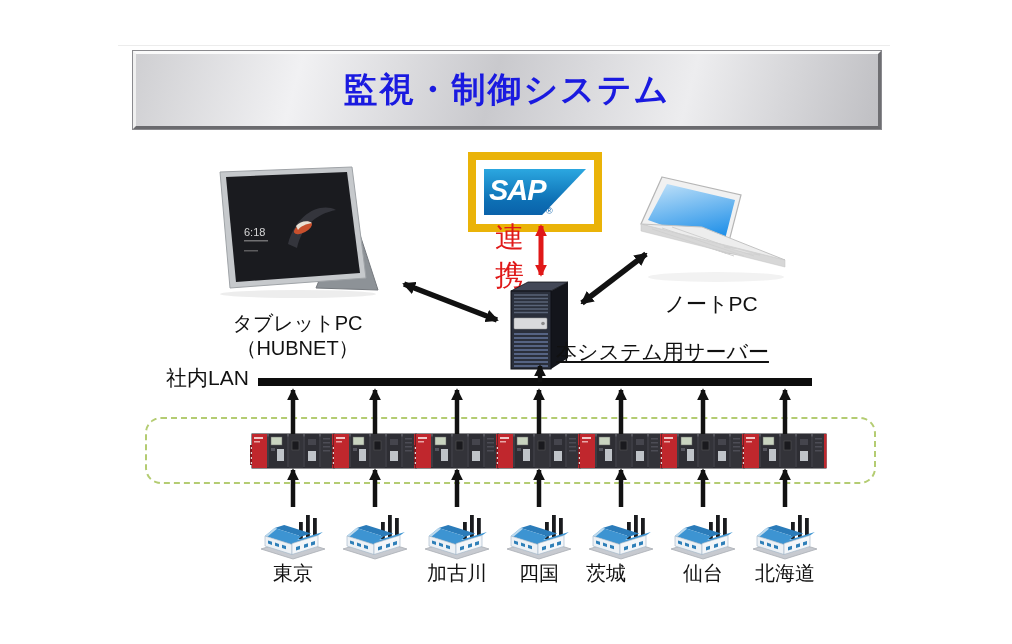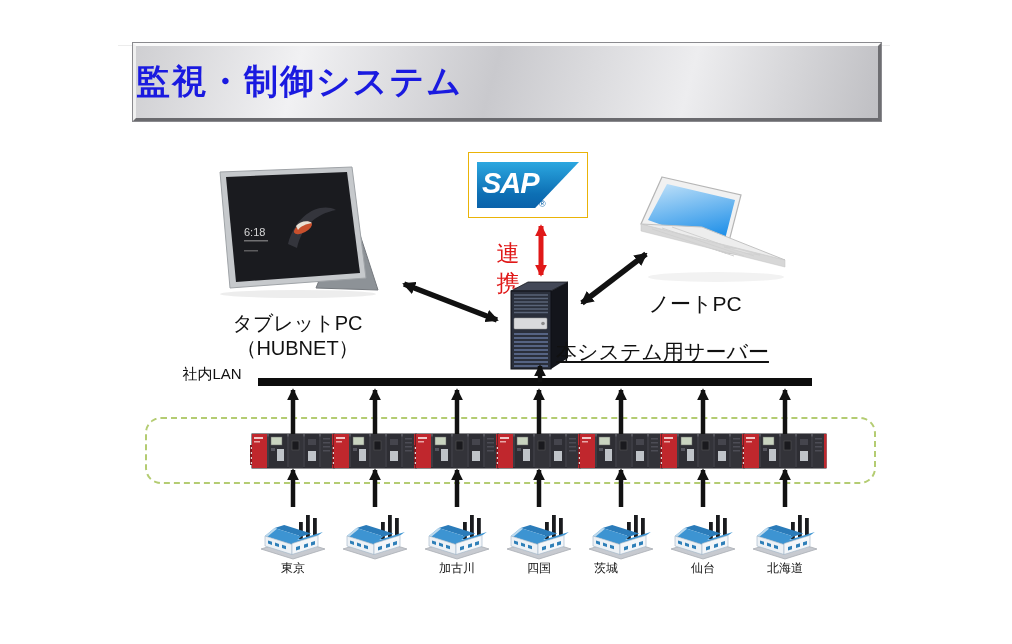--- a/index.html
+++ b/index.html
@@ -4,59 +4,59 @@
 <style>
   html,body{margin:0;padding:0;background:#fff;}
   .canvas{position:relative;width:1012px;height:644px;background:#fff;overflow:hidden;
           font-family:"Liberation Sans","DejaVu Sans",sans-serif;color:#111;}
   .abs{position:absolute;}
 
   
   .topline{top:45px;left:118px;width:772px;height:1px;background:#ececec;}
 
   
-  .banner{left:133px;top:43px;width:742px;height:72px;
+  .banner{left:133px;top:51px;width:742px;height:72px;
     background:linear-gradient(105deg,#cfcfd2 0%,#f1f1f3 22%,#c9c9cd 48%,#ededef 74%,#bfbfc3 100%);
     border-top:3px solid #fafafa;border-left:3px solid #f0f0f0;
     border-right:3px solid #6e6e72;border-bottom:3px solid #6a6a6e;
     box-shadow:0 0 0 1px #8a8a8e;
-    display:flex;align-items:center;}
+    display:flex;align-items:center;justify-content:center;}
   .banner-title{font-size:34px;font-weight:bold;color:#1a1ae0;letter-spacing:2px;}
 
   
   .sap-box{left:468px;top:152px;width:118px;height:64px;background:#fff;
-    border:1px solid #eab308;display:flex;align-items:center;justify-content:center;}
+    border:8px solid #eab308;display:flex;align-items:center;justify-content:center;}
   .sap-logo{position:relative;width:102px;height:46px;}
   .sap-shape{position:absolute;left:0;top:0;width:100%;height:100%;
     background:linear-gradient(180deg,#2ba7e0 0%,#0d6fb4 70%,#0a62aa 100%);
     clip-path:polygon(0 0,100% 0,57% 100%,0 100%);}
   .sap-text{position:absolute;left:5px;top:5px;font-size:29px;font-weight:bold;
     font-style:italic;color:#fff;letter-spacing:-1px;}
   .sap-reg{position:absolute;left:62px;bottom:-1px;font-size:9px;color:#0a62aa;}
 
   
-  .link-label{left:495px;top:219px;width:26px;font-size:23px;line-height:1.3;
-    color:#e01818;word-break:break-all;text-align:center;font-weight:500;margin-top:20px;}
+  .link-label{left:495px;top:219px;width:26px;font-size:29px;line-height:1.3;
+    color:#e01818;word-break:break-all;text-align:center;font-weight:500;}
 
   
   .lbl{font-size:20px;color:#111;text-align:center;line-height:1.2;}
   .tablet-lbl1{left:205px;top:311px;width:185px;}
   .tablet-lbl2{left:205px;top:336px;width:185px;}
-  .laptop-lbl{left:640px;top:291px;width:110px;font-size:21px;}
+  .laptop-lbl{left:656px;top:291px;width:110px;font-size:21px;}
   .server-lbl{left:556px;top:339px;width:240px;text-align:left;font-size:21px;text-decoration:underline;}
-  .lan-lbl{left:166px;top:365px;width:92px;font-size:15px;text-align:center;}
+  .lan-lbl{left:166px;top:365px;width:92px;font-size:21px;text-align:left;}
 
   
   .lan-line{left:258px;top:378px;width:554px;height:8px;background:#0d0d0d;}
 
   
   .plc-zone{left:145px;top:417px;width:727px;height:63px;border:2.5px dashed #b4cc72;border-radius:16px;}
   .plc-zone-lbl{left:156px;top:421px;font-size:20px;line-height:1.4;text-align:left;}
 
-  .site-lbl{top:561px;width:120px;font-size:12px;text-align:center;}
+  .site-lbl{top:561px;width:120px;font-size:20px;text-align:center;}
 
   .overlay{position:absolute;left:0;top:0;pointer-events:none;}
 </style>
 </head>
 <body>
 
 <div class="canvas">
 
   <div class="abs topline"></div>
 

